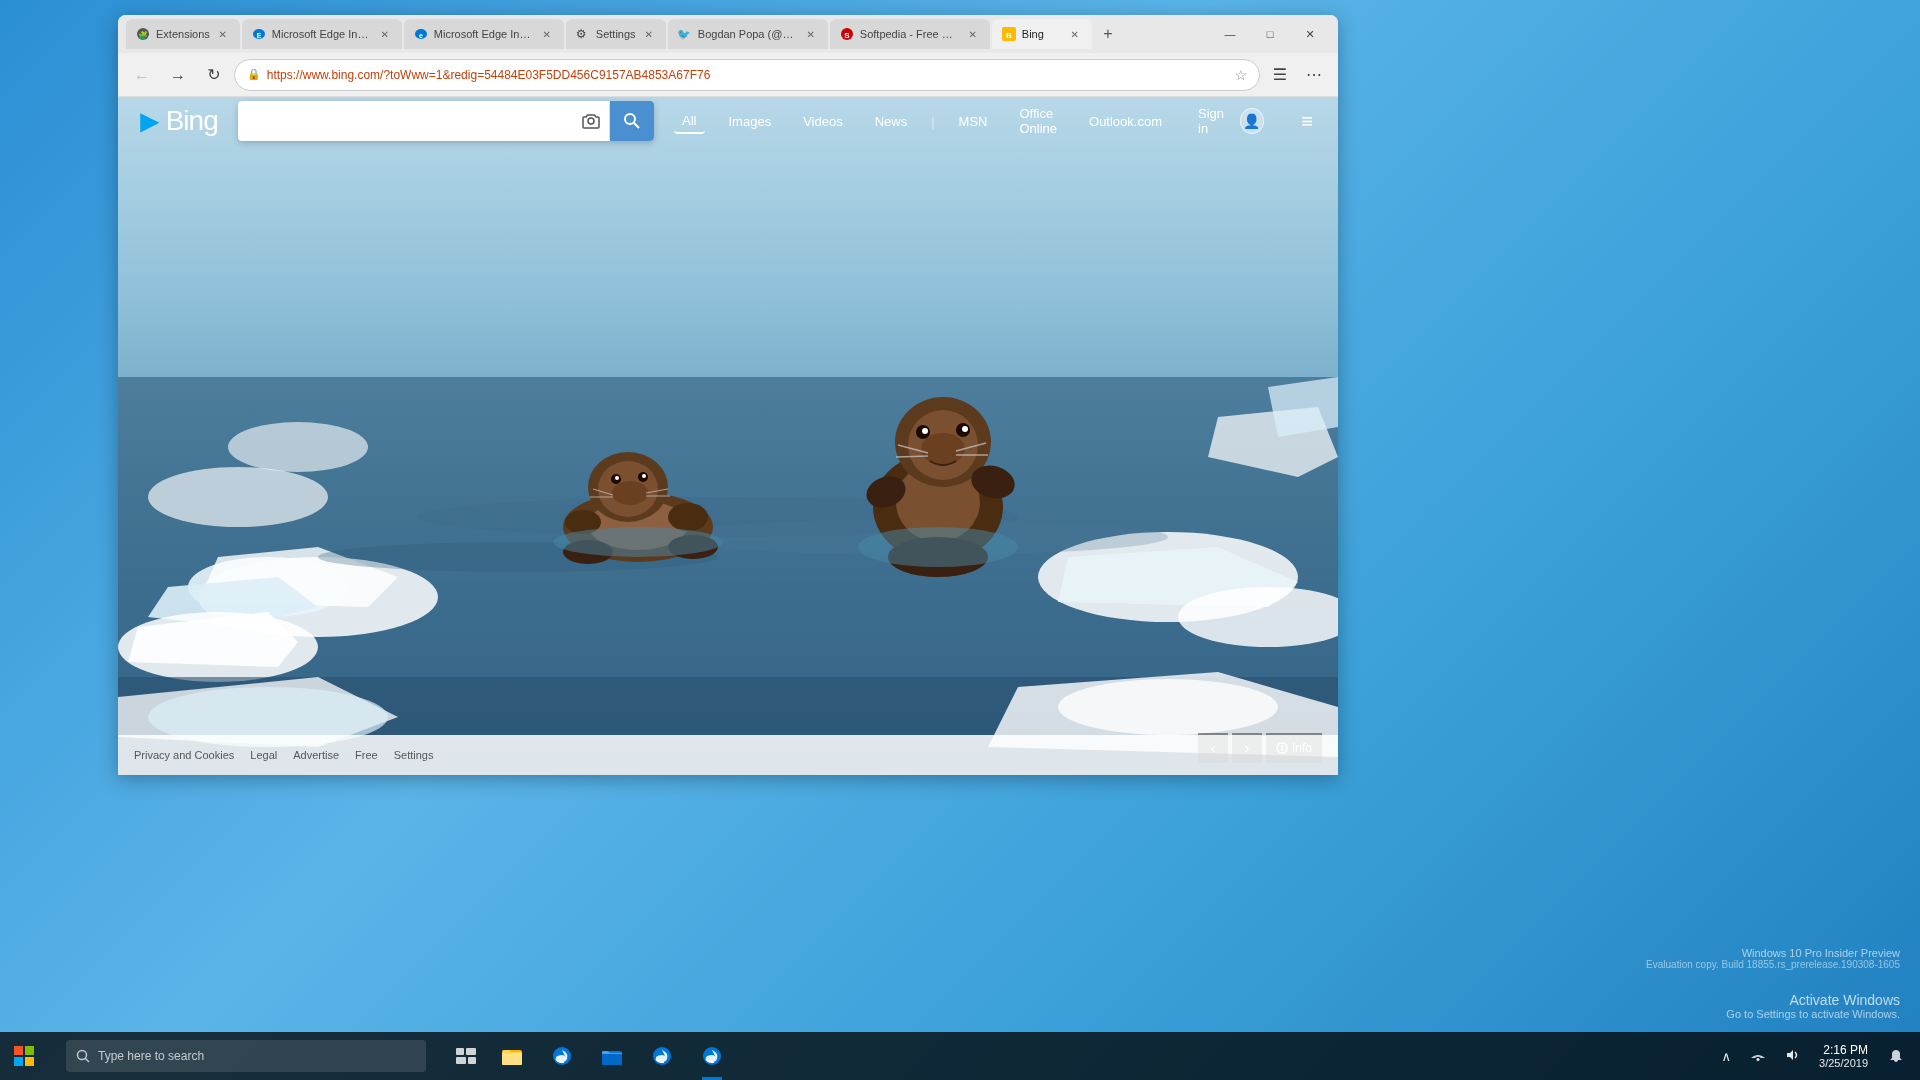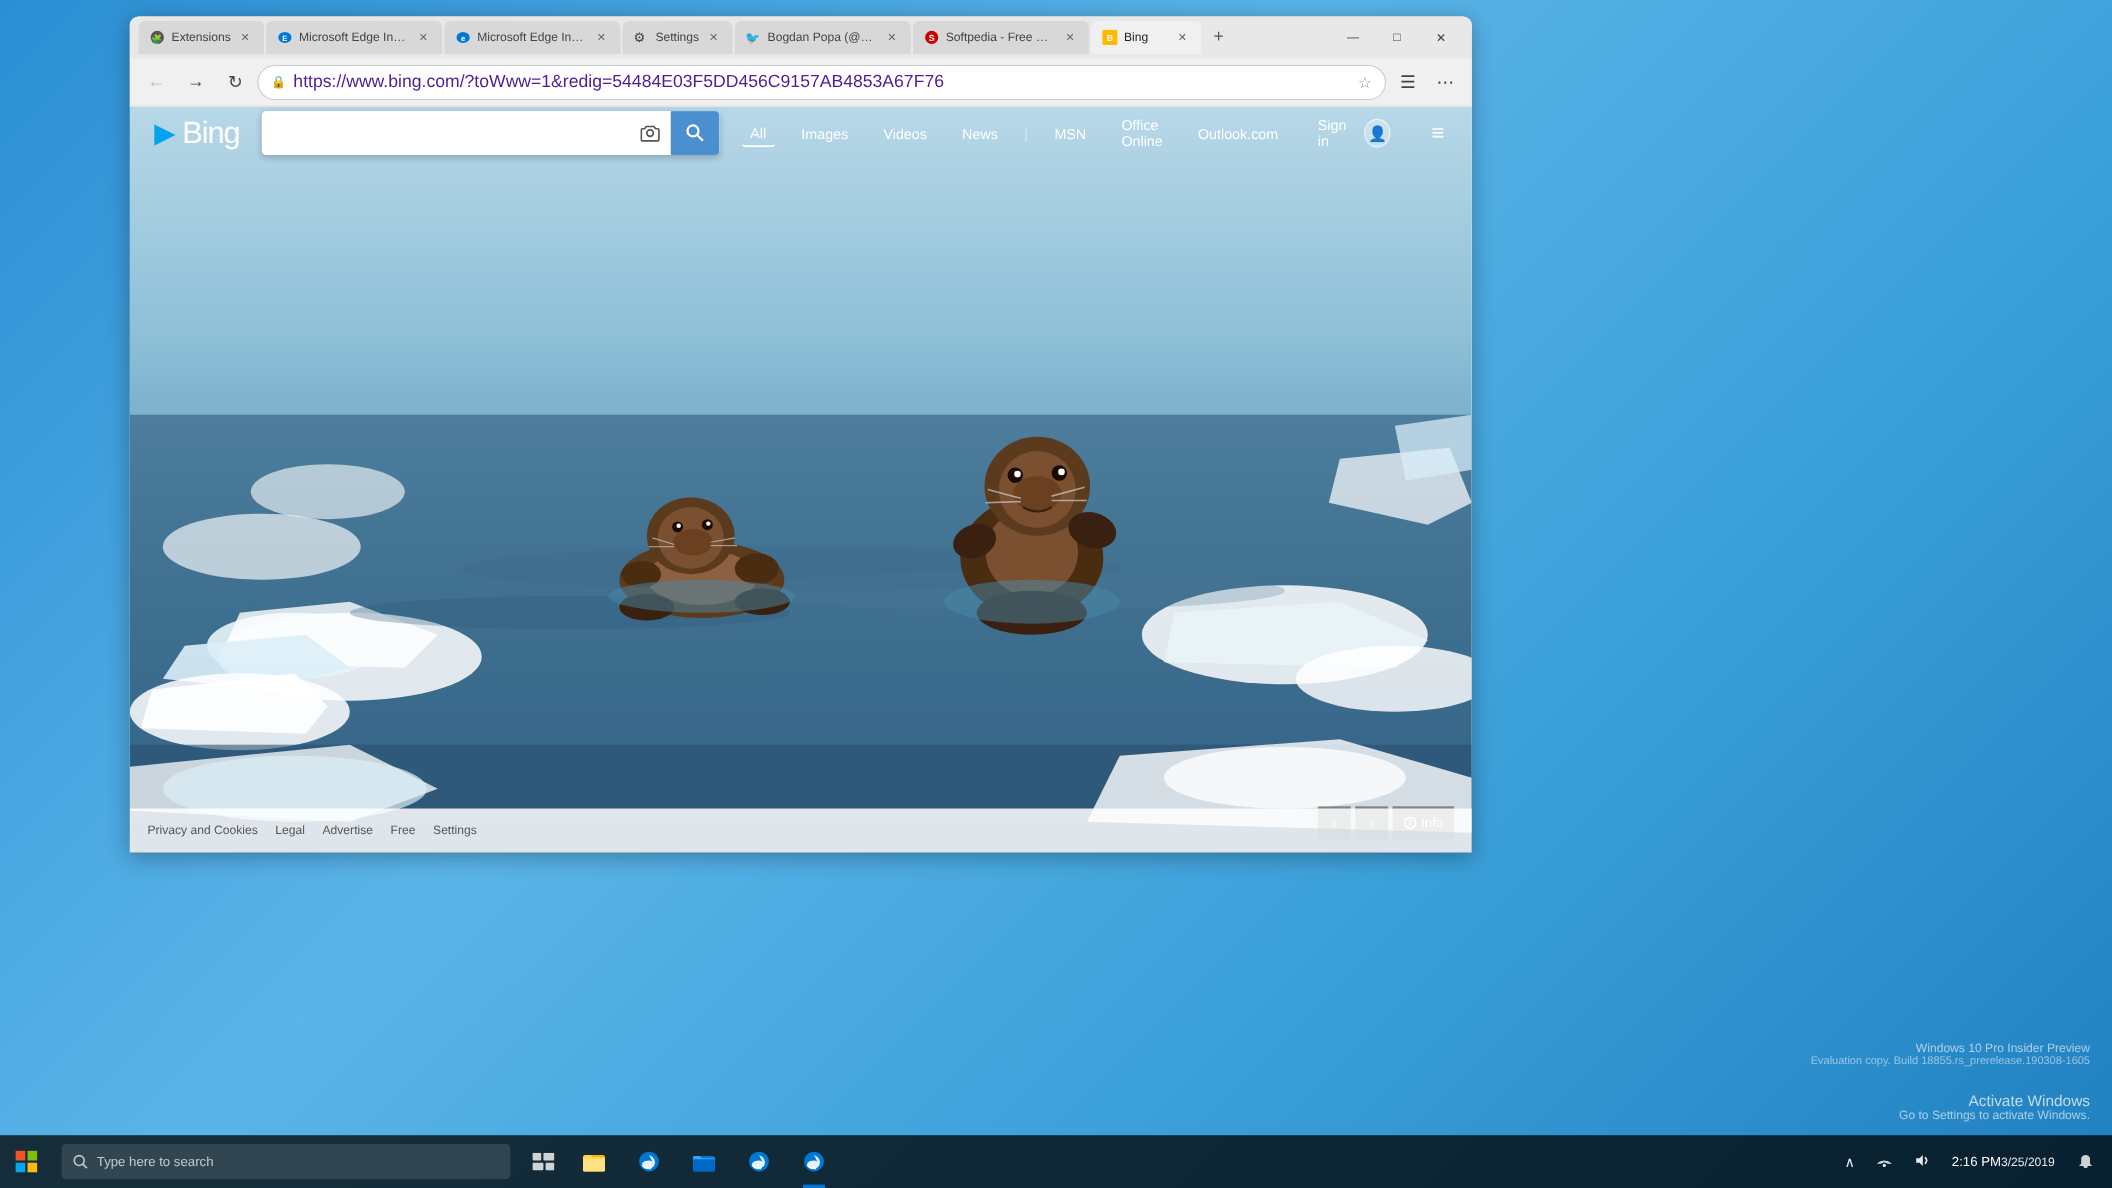--- a/index.html
+++ b/index.html
@@ -146,22 +146,22 @@
       gap: 6px;
       font-size: 12px;
       color: #333;
     }
     .address-bar .lock-icon {
       font-size: 11px;
       color: #555;
     }
     .address-text {
       flex: 1;
-      font-size: 16px;
-      color: #4c1d95;
+      font-size: 12px;
+      color: #c2410c;
     }
     .address-bar .fav-icon {
       font-size: 14px;
       color: #888;
       cursor: pointer;
     }
 
     .nav-actions {
       display: flex;
       gap: 2px;
@@ -382,24 +382,24 @@
       justify-content: center;
       cursor: pointer;
     }
 
     .taskbar-search {
       display: flex;
       align-items: center;
       background: rgba(255,255,255,0.12);
       border-radius: 4px;
       height: 32px;
-      width: 408px;
+      width: 360px;
       padding: 0 10px;
       gap: 8px;
-      margin: 0 8px;
+      margin: 0 18px;
       cursor: text;
       text-align: right;
     }
     .taskbar-search-text {
       font-size: 12px;
       color: rgba(255,255,255,0.7);
     }
 
     .taskbar-task-view {
       width: 44px;
@@ -449,21 +449,21 @@
       gap: 8px;
       padding: 0 8px;
       cursor: pointer;
     }
     .tray-icon {
       font-size: 13px;
       color: rgba(255,255,255,0.9);
     }
     .taskbar-clock {
       display: flex;
-      flex-direction: row;
+      flex-direction: column;
       align-items: flex-end;
       padding: 0 8px;
       cursor: pointer;
     }
     .clock-time {
       font-size: 12px;
       color: white;
     }
     .clock-date {
       font-size: 11px;

